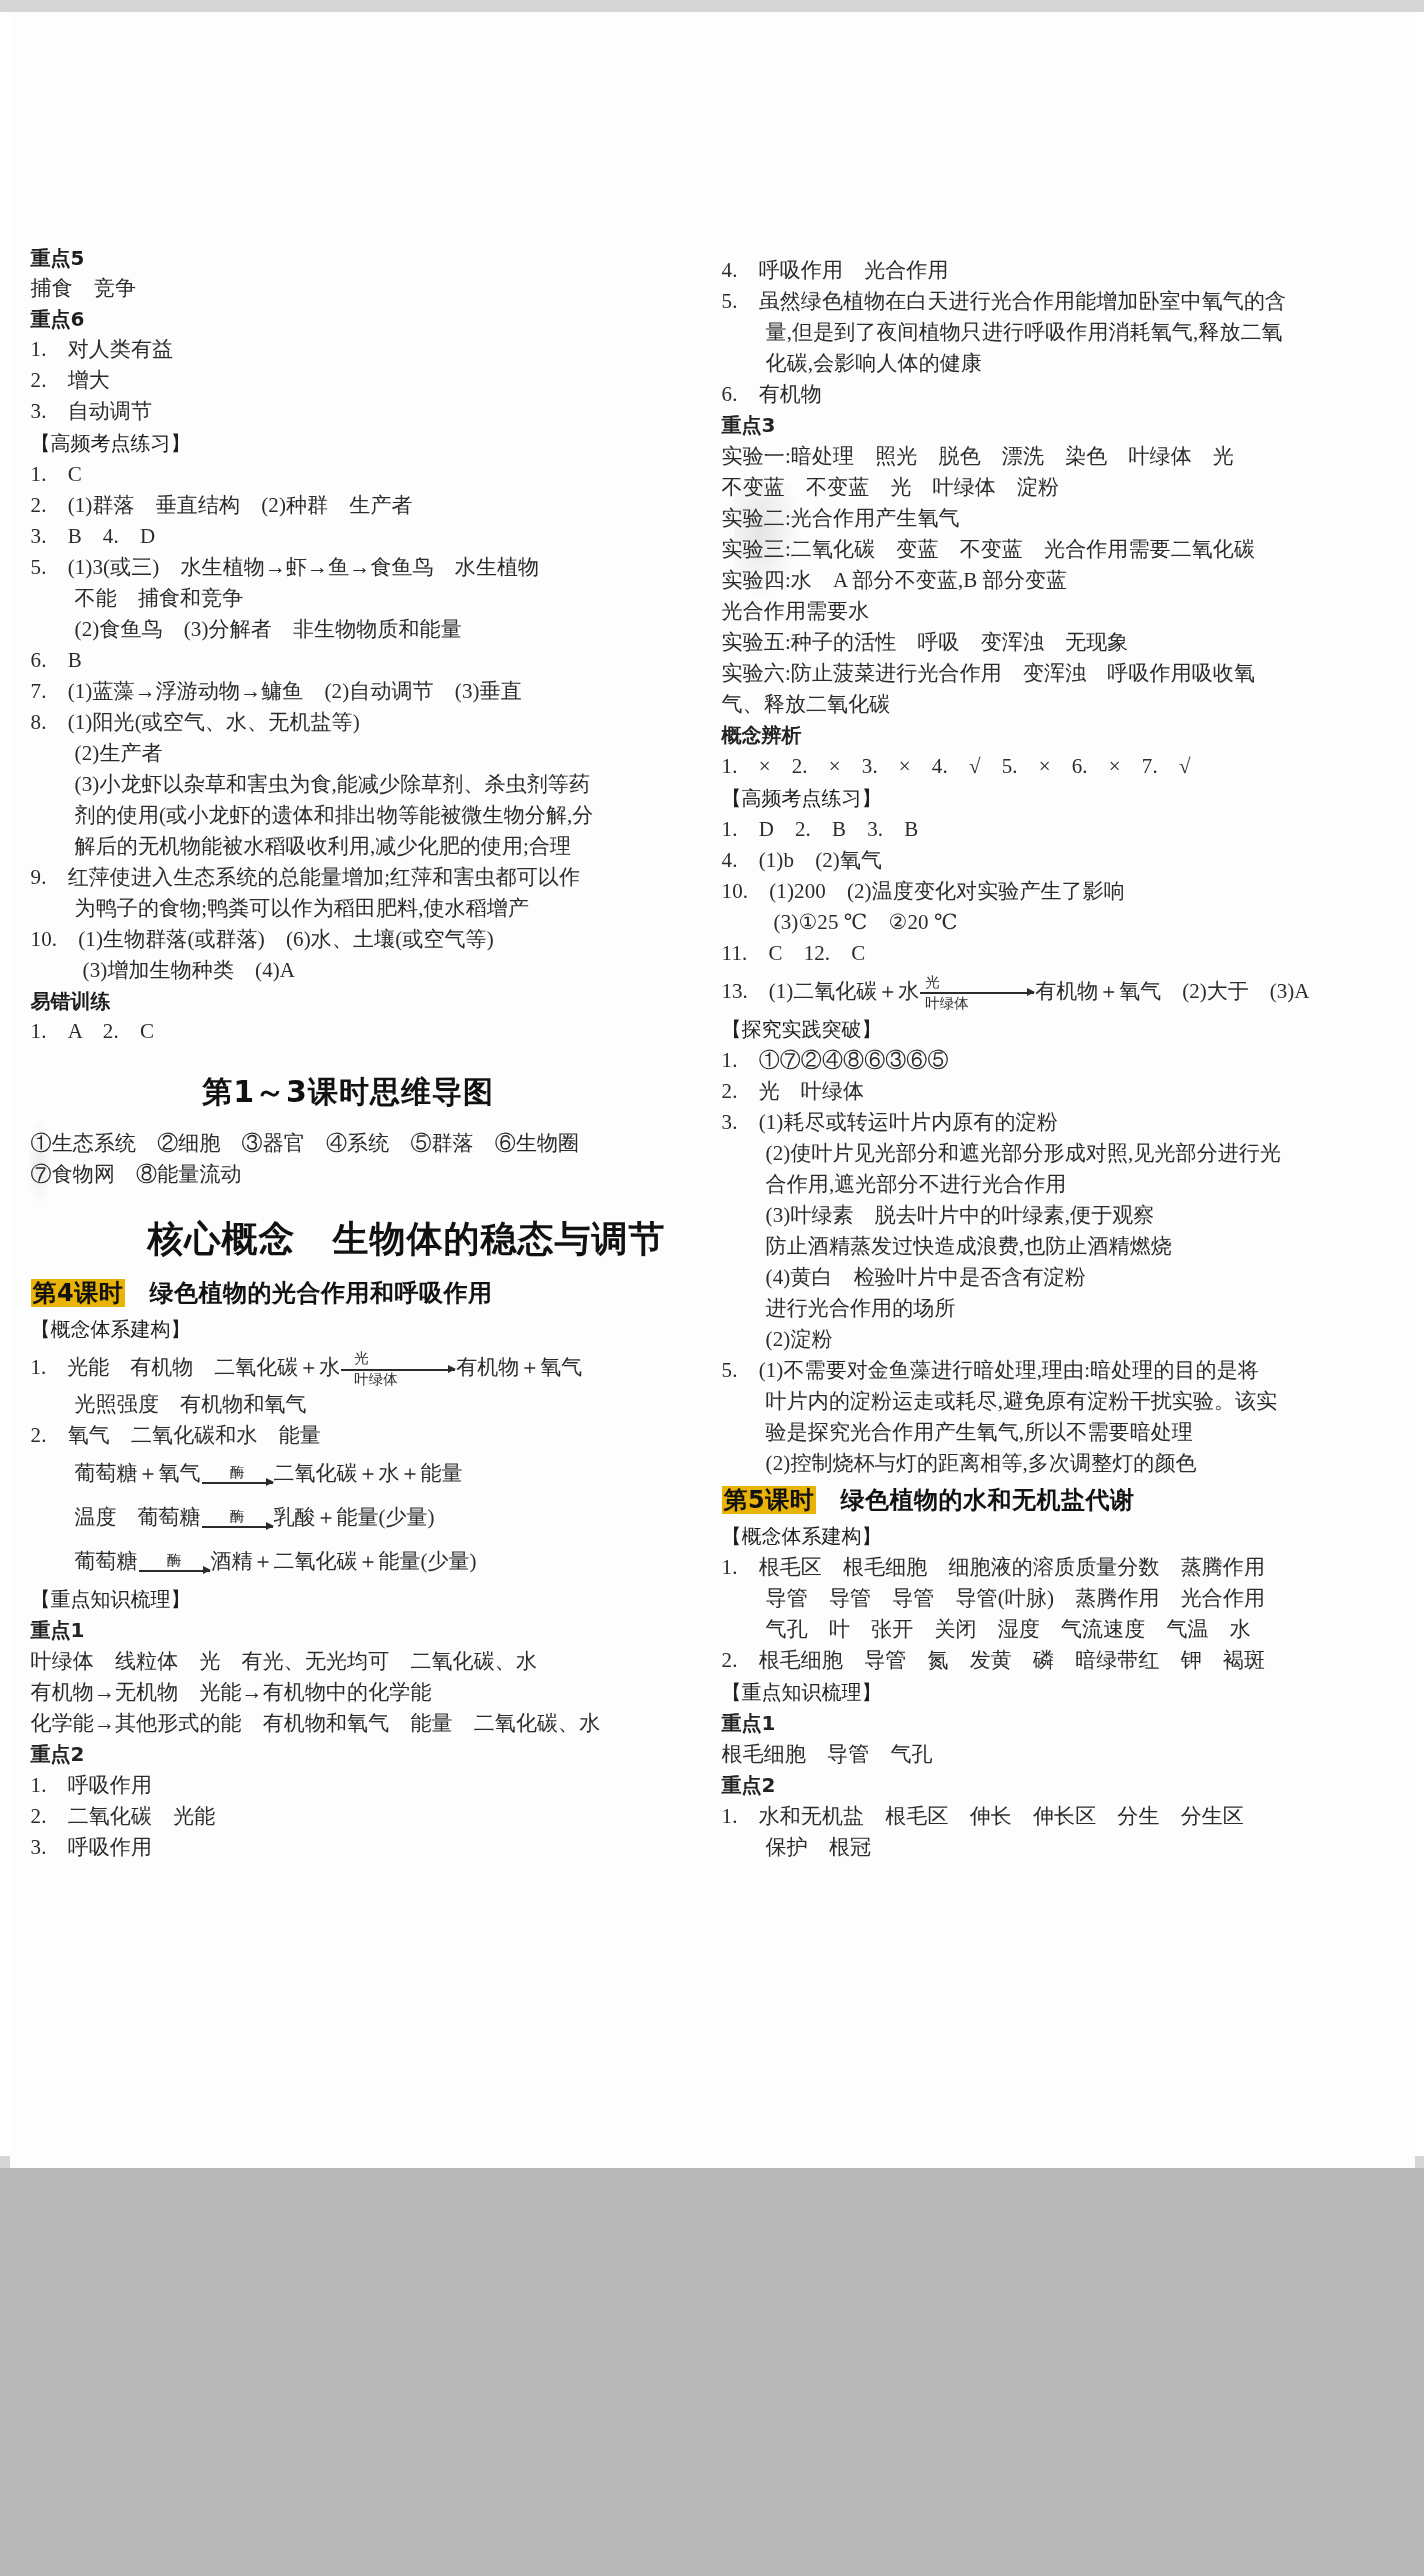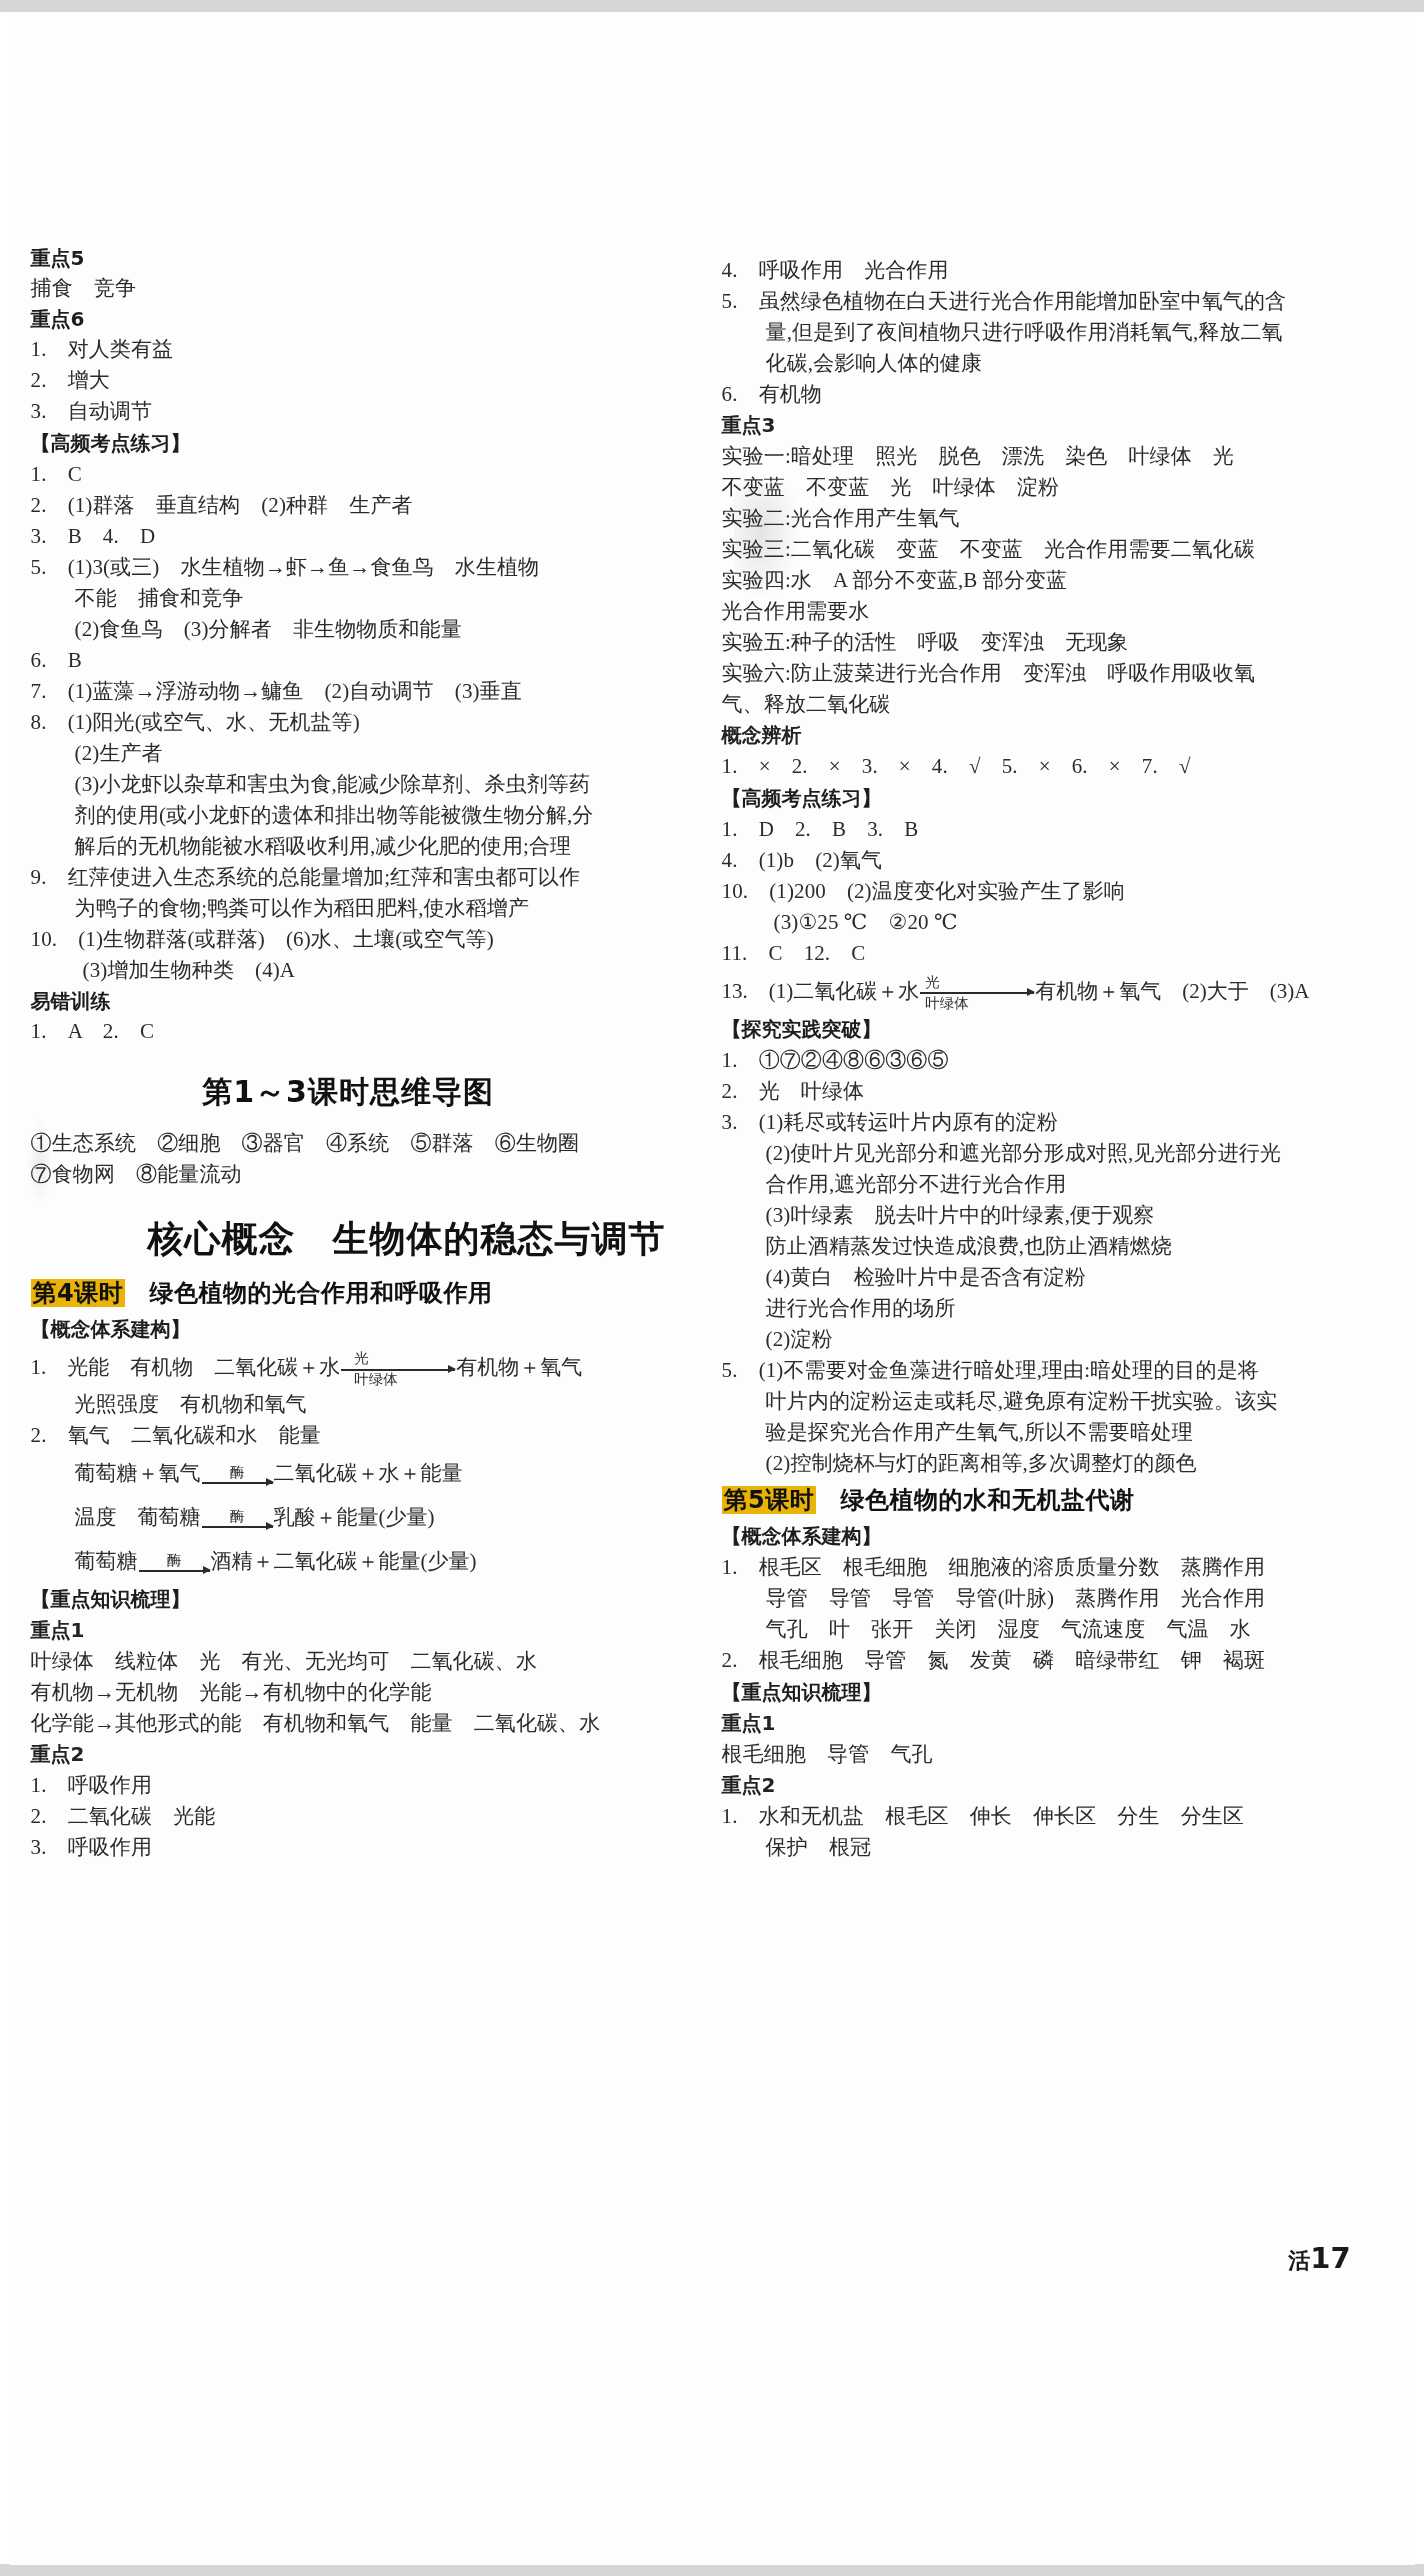--- a/index.html
+++ b/index.html
@@ -10,21 +10,21 @@
   body {
     width: 1425px;
     height: 2576px;
     position: relative;
     font-family: "Liberation Serif", "DejaVu Serif", serif;
   }
   .page {
     position: absolute;
     left: 0; top: 0;
     width: 1425px;
-    height: 2576px;
+    height: 2168px;
     background: #ffffff;
     overflow: hidden;
   }
   
   .scan-band-top {
     position: absolute; left: 0; top: 0; width: 1425px; height: 11.6px;
     background: #d6d6d6;
   }
   .scan-band-bottom {
     position: absolute; left: 0; bottom: 0; width: 1425px; height: 11.6px;
@@ -75,21 +75,21 @@
   }
   .bold {
     font-family: "DejaVu Sans", "Liberation Sans", sans-serif;
     font-weight: bold;
     font-size: 20px;
     line-height: 30px;
     color: #1d1d1d;
   }
   .sec-label {
     font-family: "DejaVu Sans", "Liberation Sans", sans-serif;
-    font-weight: bold;
+    font-weight: normal;
     font-size: 20px;
     line-height: 32px;
     color: #1d1d1d;
   }
   .zd {
     font-family: "DejaVu Sans", "Liberation Sans", sans-serif;
     font-weight: bold;
     font-size: 20px;
     line-height: 31px;
     color: #232323;

